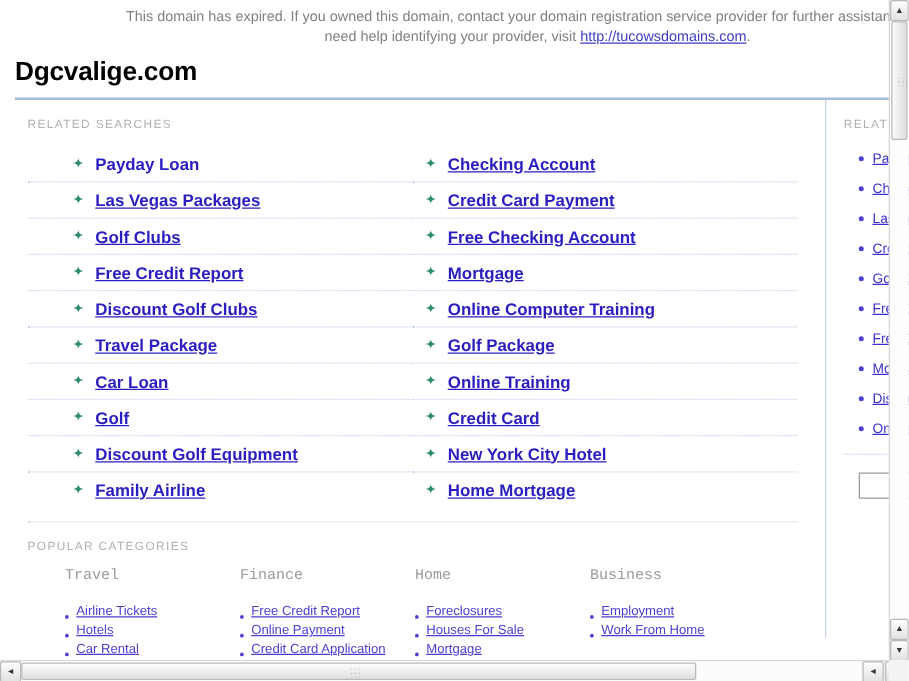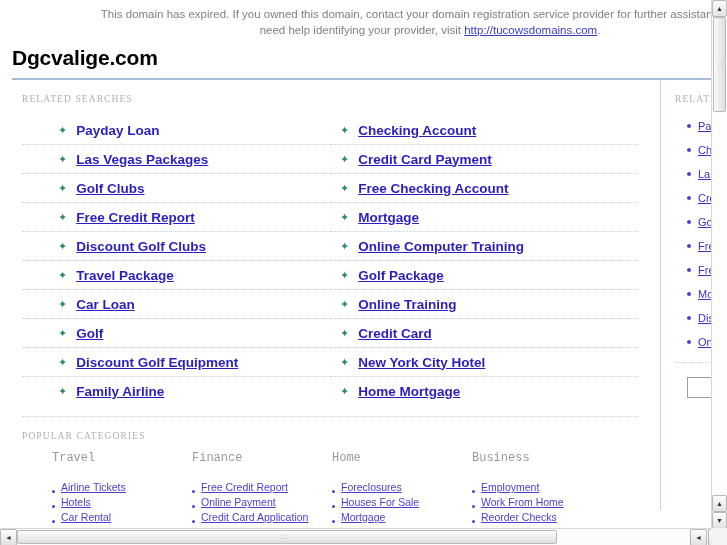--- a/index.html
+++ b/index.html
@@ -79,21 +79,21 @@
     border-left: 1px solid #c8d4e8;
     min-height: 430px;
     position: relative;
   }
 
   .section-label {
     font-size: 9.5px;
     letter-spacing: 1.1px;
     color: #b0b0b0;
     padding: 14px 0 0 22px;
-    font-family: Liberation Serif, serif;
+    font-family: Liberation Sans, sans-serif;
   }
   .rail-col .section-label { padding-left: 14px; }
 
   
   .rs-box {
     margin: 12px 22px 0 22px;
     border-bottom: 1px dotted #c9d6ea;
     padding-bottom: 10px;
   }
   .rs-grid {
@@ -474,24 +474,20 @@
               </div>
               <div class="pc-col">
                 <div class="pc-head">Business</div>
                 <div class="pc-item">
                   <span class="pc-dot"></span>
                   <a href="#" class="pc-link">Employment</a>
                 </div>
                 <div class="pc-item">
                   <span class="pc-dot"></span>
                   <a href="#" class="pc-link">Work From Home</a>
-                </div>
-                <div class="pc-item">
-                  <span class="pc-dot"></span>
-                  <a href="#" class="pc-link">Reorder Checks</a>
                 </div>
               </div>
             </div>
         </div>
 
       </div>
 
       <div class="rail-col">
         <div class="section-label">RELATED</div>
         <div class="rail-list" id="rail-list">

